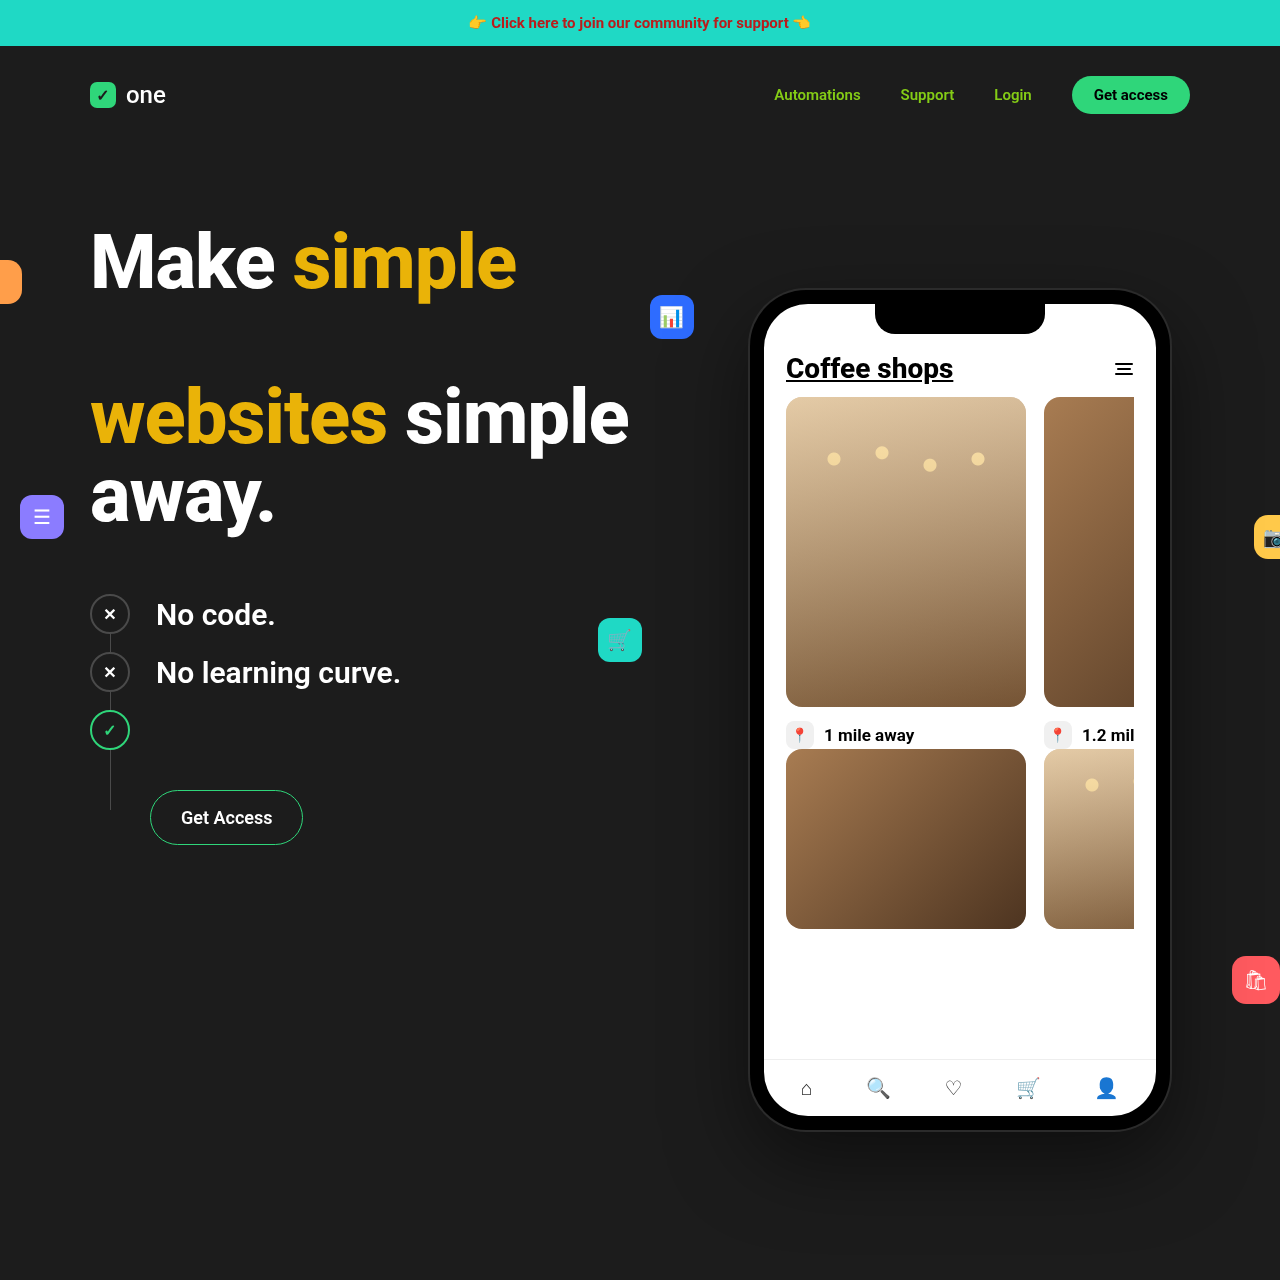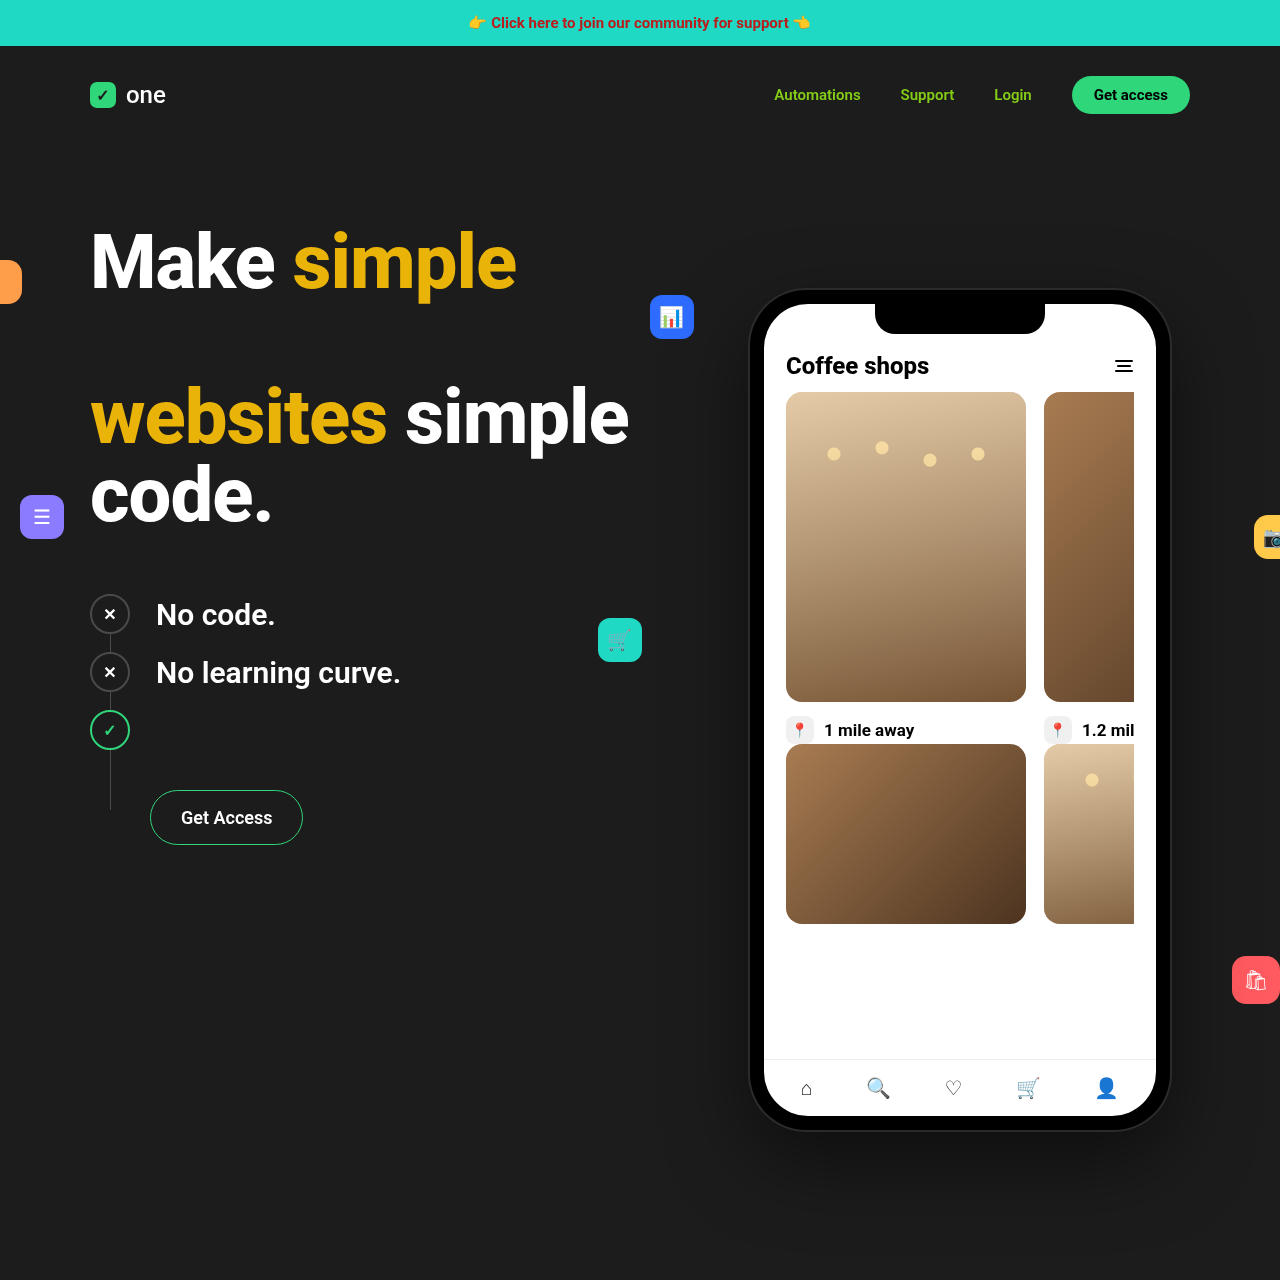--- a/index.html
+++ b/index.html
@@ -180,21 +180,21 @@
   flex: 1;
   padding: 0 22px;
   overflow: hidden;
 }
 .screen-title-row {
   display: flex;
   justify-content: space-between;
   align-items: center;
   padding: 4px 0 12px;
 }
-.screen-title { font-size: 24px; font-weight: 800; }
+.screen-title { font-size: 28px; font-weight: 800; text-decoration: underline; }
 .subhead { font-size: 21px; font-weight: 700; margin-top: 14px; margin-bottom: 12px; }
 .cards {
   display: flex;
   gap: 18px;
   overflow: hidden;
 }
 .card { flex: 0 0 240px; }
 .card-img {
   border-radius: 16px;
   height: 310px;
@@ -254,21 +254,21 @@
     <span class="btn-access">Get access</span>
   </nav>
 </header>
 
 <section class="hero">
   <div class="hero-left">
     <h1 class="title">
       <span>Make </span><span class="green">simple</span><br>
       <br>
       <span class="green">websites</span><span> simple</span><br>
-      <span>code.</span>
+      <span>away.</span>
     </h1>
 
     <div class="bullets">
       <div class="bullet">
         <div class="circle">✕</div>
         <span>No code.</span>
       </div>
       <div class="bullet">
         <div class="circle">✕</div>
         <span>No learning curve.</span>

